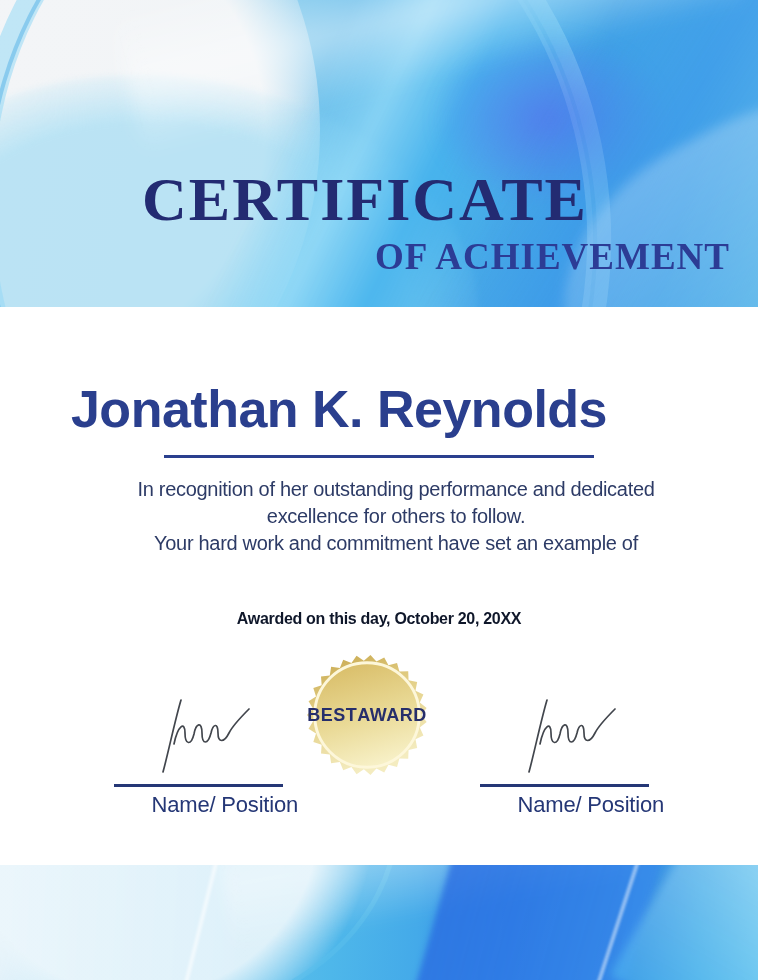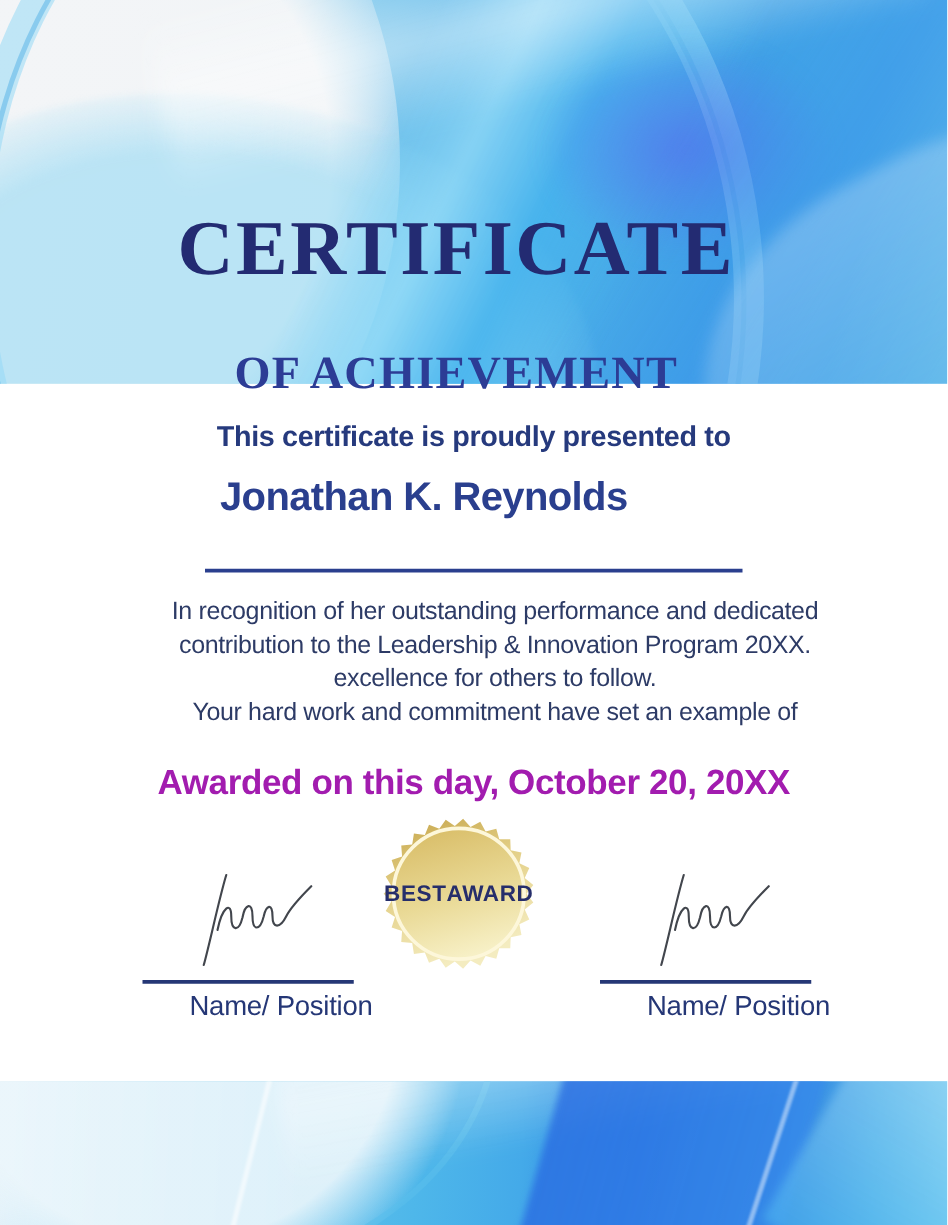--- a/index.html
+++ b/index.html
@@ -109,44 +109,44 @@
     filter:blur(7px);
   }
 
   
   .title {
     position:absolute; top:166px; left:0; width:730px; text-align:center;
     font-family:"Liberation Serif", serif; font-weight:700;
     font-size:62px; line-height:66px; letter-spacing:2px; color:#232b72;
   }
   .subtitle {
-    position:absolute; top:237px; left:0; width:730px; text-align:center;
+    position:absolute; top:237px; left:0; width:730px; text-align:right;
     font-family:"Liberation Serif", serif; font-weight:700;
-    font-size:37px; line-height:40px; letter-spacing:1px; color:#2c3c95;margin-top:42px;
+    font-size:37px; line-height:40px; letter-spacing:1px; color:#2c3c95;
   }
   .presented {
     position:absolute; top:336px; left:0; width:758px; text-align:center;
     font-size:23px; font-weight:700; letter-spacing:-0.3px; color:#263a7d;
   }
   .recipient {
     position:absolute; top:379px; left:0; width:637px; text-align:center;
-    font-size:32px; font-weight:700; letter-spacing:-0.5px; color:#2a3f8e;padding-left:41px;
+    font-size:52px; font-weight:700; letter-spacing:-0.5px; color:#2a3f8e;padding-left:41px;
   }
   .name-underline {
     position:absolute; top:455px; left:164px; width:430px; height:3px;
     background:#2a3f8e;
   }
   .recognition {
     position:absolute; top:476px; left:0; width:758px; text-align:center;
     font-size:20px; line-height:27px; letter-spacing:-0.3px; color:#2d3b66;
   }
   .recognition div { white-space:nowrap;padding-left:34px; }
   .awarded {
     position:absolute; top:610px; left:0; width:758px; text-align:center;
-    font-size:28px; font-weight:700; letter-spacing:-0.3px; color:#a21caf;
+    font-size:16px; font-weight:700; letter-spacing:-0.3px; color:#0f172a;
   }
 
   
   .seal {
     position:absolute; left:305px; top:653px; width:124px; height:124px;
   }
   .seal svg { position:absolute; left:0; top:0; }
   .seal-text {
     position:absolute; left:0; top:0; width:124px; height:124px;
     display:flex; flex-direction:row; align-items:center; justify-content:center;
@@ -180,27 +180,25 @@
     <div class="t-rib-cyan"></div>
     <div class="t-purple"></div>
     <div class="t-rib-blue"></div>
     <div class="t-fold"></div>
     <div class="t-light-sweep"></div>
   </div>
 
   <div class="title">CERTIFICATE</div>
   <div class="subtitle">OF ACHIEVEMENT</div>
 
-  <div class="presented">This certificate is proudly presented to</div>
   <div class="recipient">Jonathan K. Reynolds</div>
   <div class="name-underline"></div>
 
   <div class="recognition">
     <div>In recognition of her outstanding performance and dedicated</div>
-    <div>contribution to the Leadership &amp; Innovation Program 20XX.</div>
     <div>excellence for others to follow.</div>
     <div>Your hard work and commitment have set an example of</div>
   </div>
 
   <div class="awarded">Awarded on this day, October 20, 20XX</div>
 
   <div class="seal">
     <svg width="124" height="124" viewBox="0 0 128 128">
       <defs>
         <linearGradient id="gOuter" x1="0" y1="0" x2="0.35" y2="1">

